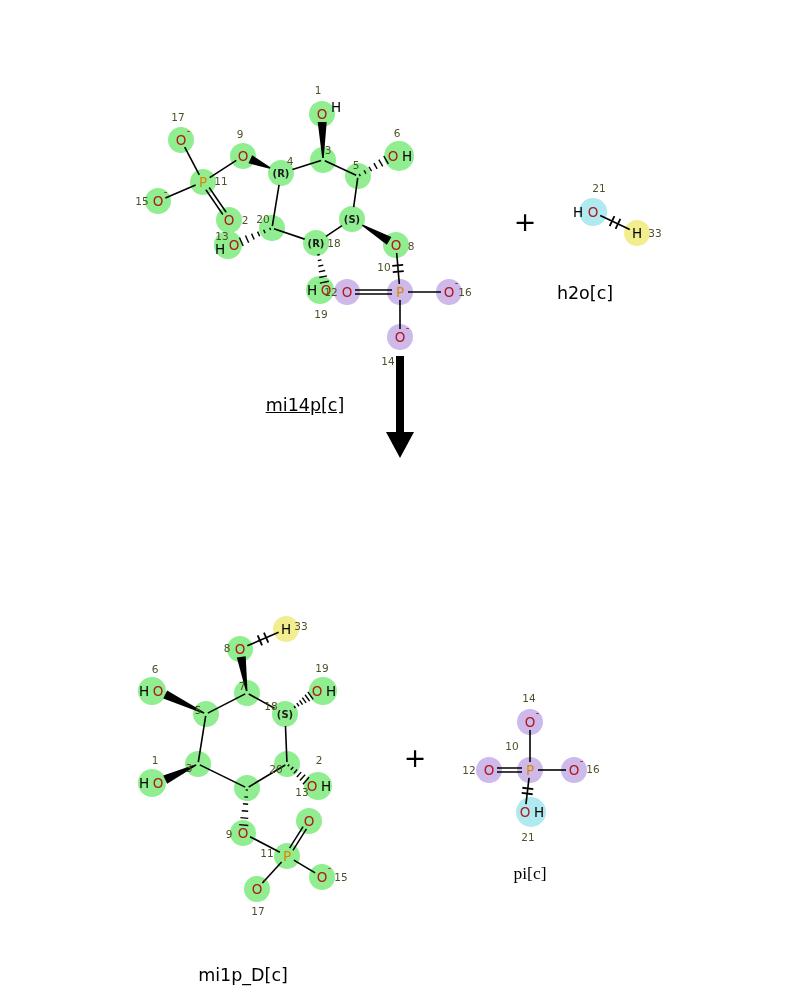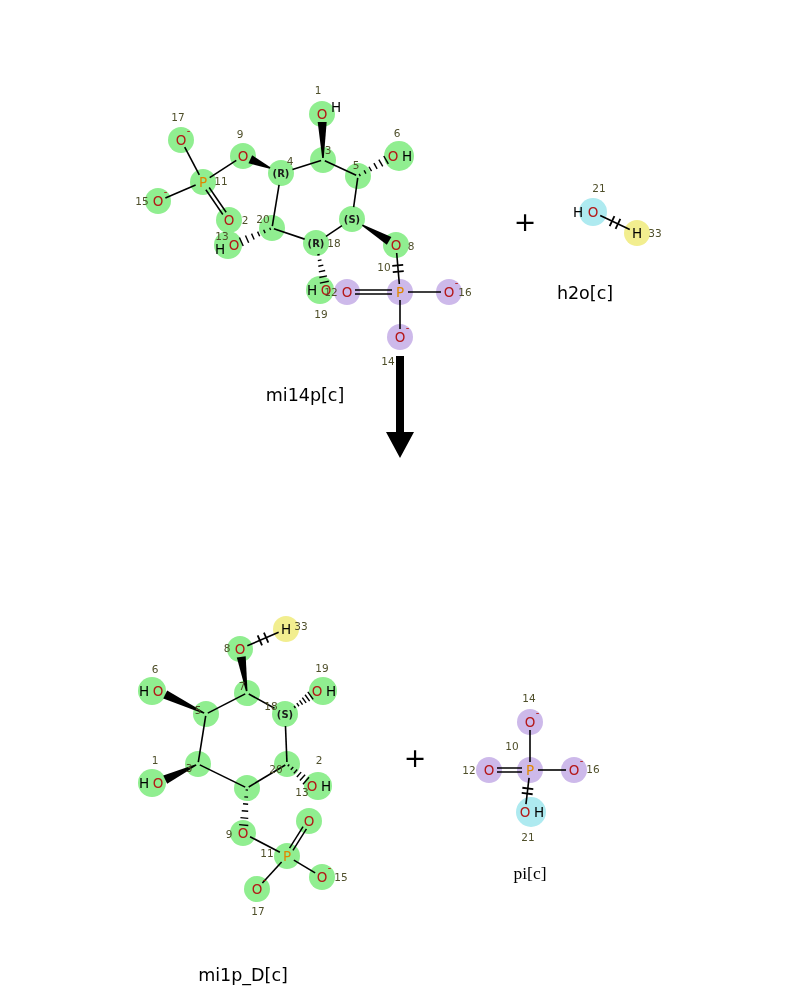--- a/index.html
+++ b/index.html
@@ -338,21 +338,21 @@
         <text x="525" y="812" dy="0.36em" text-anchor="middle" font-size="13.5" font-weight="normal" fill="#b41616">O</text>
         <text x="539" y="812" dy="0.36em" text-anchor="middle" font-size="13.5" font-weight="normal" fill="#000000">H</text>
         <text x="529" y="698" dy="0.36em" text-anchor="middle" font-size="10.5" fill="#4f4f2a">14</text>
         <text x="512" y="746" dy="0.36em" text-anchor="middle" font-size="10.5" fill="#4f4f2a">10</text>
         <text x="469" y="770" dy="0.36em" text-anchor="middle" font-size="10.5" fill="#4f4f2a">12</text>
         <text x="593" y="769" dy="0.36em" text-anchor="middle" font-size="10.5" fill="#4f4f2a">16</text>
         <text x="528" y="837" dy="0.36em" text-anchor="middle" font-size="10.5" fill="#4f4f2a">21</text>
       </g>
     </svg>
 
-  <div class="mol-name" style="left:305px;top:395px;">mi14p[c]</div>
+  <div class="mol-name" style="left:305px;top:405px;text-decoration:underline;">mi14p[c]</div>
 
   <div class="plus" style="left:525px;top:221px;">+</div>
 
   <div class="mol-name" style="left:585px;top:293px;">h2o[c]</div>
 
   <div class="mol-name" style="left:243px;top:948px;margin-top:27px;">mi1p_D[c]</div>
 
   <div class="plus" style="left:415px;top:757px;">+</div>
 
   <div class="mol-name" style="left:530px;top:873px;font-family:Liberation Serif, serif;">pi[c]</div>

